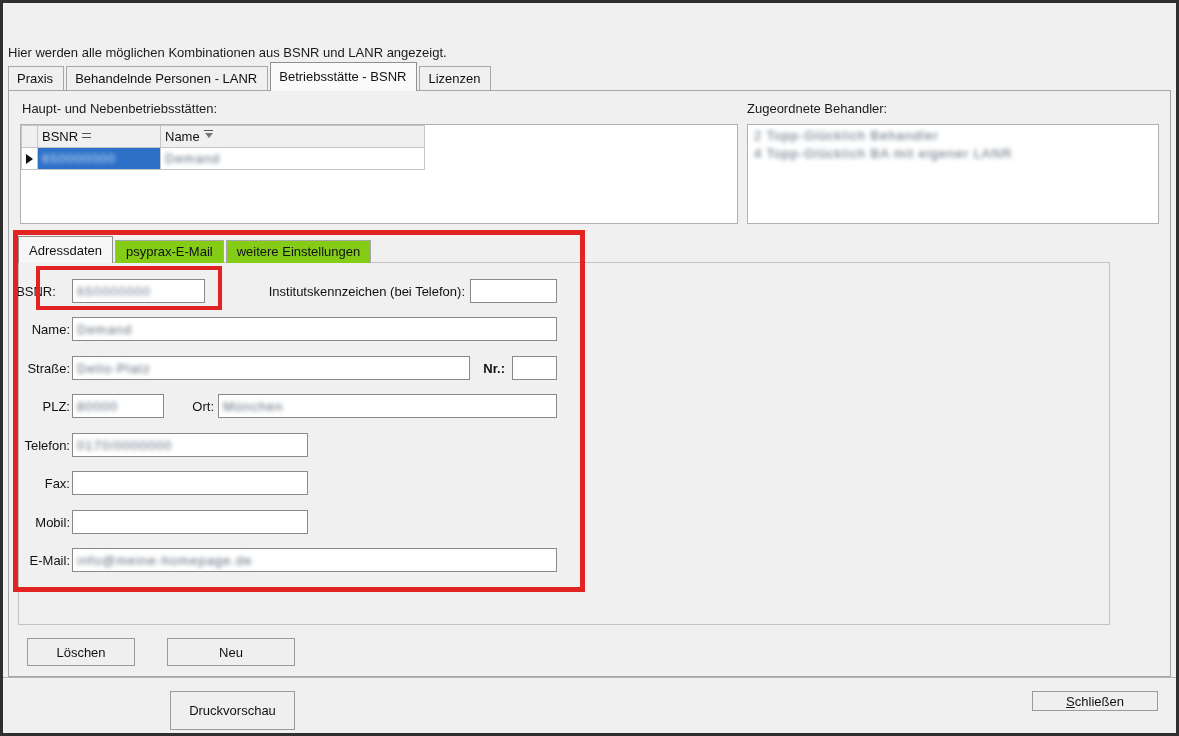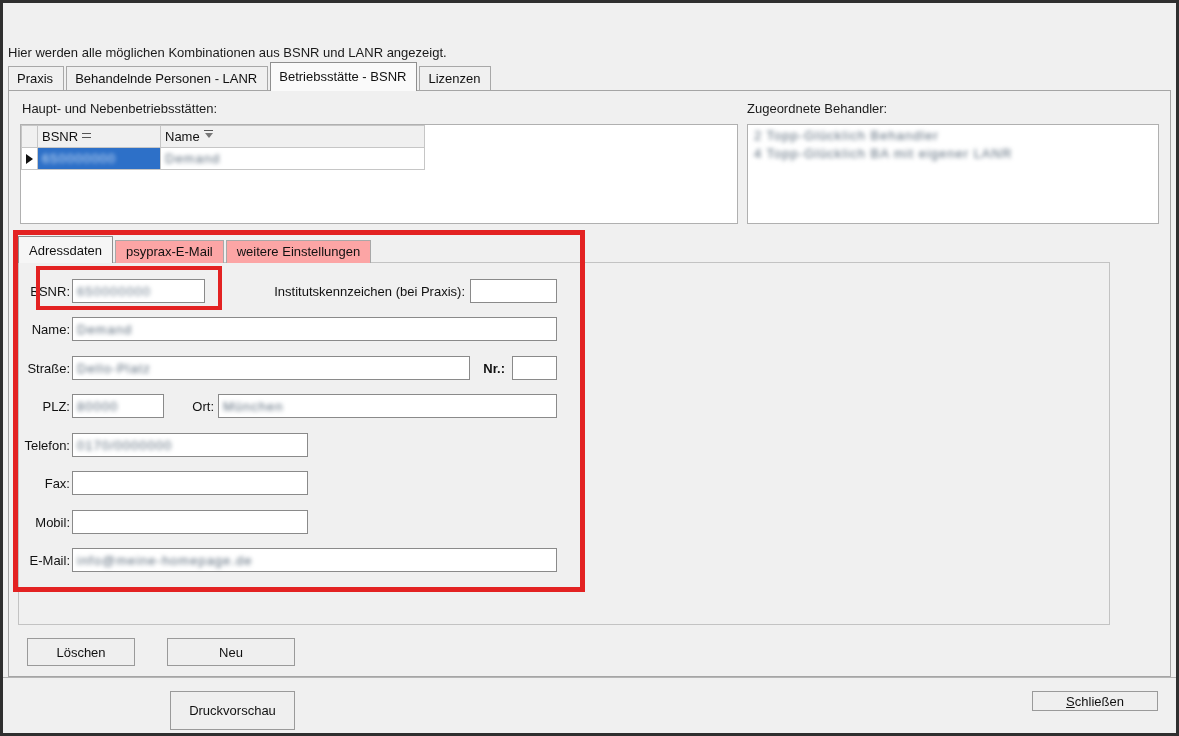--- a/index.html
+++ b/index.html
@@ -44,21 +44,21 @@
   .sort-caret::before{content:"";position:absolute;left:0;top:0;width:9px;border-top:1px solid #555;}
   .sort-caret::after{content:"";position:absolute;left:1px;top:3px;width:0;height:0;
                      border-top:5px solid #777;border-left:4px solid transparent;border-right:4px solid transparent;}
 
   .list-box{left:747px;top:124px;width:412px;height:100px;background:#fff;border:1px solid #b0b0b0;
             padding:3px 6px;font-size:13px;color:#4a4a4a;}
   .list-box .row{margin-bottom:3px;}
 
   
   .subtabs{left:18px;top:236px;height:27px;display:flex;align-items:flex-end;z-index:6;}
-  .subtab{background:#fca5a5;border:1px solid #a8a8a8;border-bottom:none;height:23px;
+  .subtab{background:#84cc16;border:1px solid #a8a8a8;border-bottom:none;height:23px;
           padding:3px 10px 0 10px;font-size:13px;color:#111;margin-right:2px;cursor:pointer;}
   .subtab.active{background:#f6f6f6;height:27px;padding-top:6px;border-color:#8f8f8f;}
   .sub-panel{left:18px;top:262px;width:1092px;height:363px;background:#f0f0f0;border:1px solid #c3c3c3;}
 
   
   .flabel{font-size:13px;color:#111;text-align:right;}
   .finput{background:#fff;border:1px solid #8a8a8a;height:24px;font-size:13px;color:#222;
           display:flex;align-items:center;padding:0 4px;overflow:hidden;white-space:nowrap;}
   .masked{filter:blur(2px);letter-spacing:1px;color:#5a6a7a;}
   .masked2{filter:blur(2px);letter-spacing:1px;}
@@ -129,25 +129,25 @@
   </div>
 
   <div class="abs subtabs">
     <div class="subtab active">Adressdaten</div>
     <div class="subtab">psyprax-E-Mail</div>
     <div class="subtab">weitere Einstellungen</div>
   </div>
 
   <div class="abs sub-panel"></div>
 
-  <div class="abs flabel" style="left:2px;top:284px;width:68px;">BSNR:</div>
+  <div class="abs flabel" style="left:2px;top:284px;width:68px;text-align:center;">BSNR:</div>
   <div class="abs finput" style="left:72px;top:279px;width:133px;">
     <span class="masked2" style="color:#6a7a8a;">650000000</span>
   </div>
-  <div class="abs flabel" style="left:240px;top:284px;width:225px;">Institutskennzeichen (bei Praxis):</div>
+  <div class="abs flabel" style="left:240px;top:284px;width:225px;">Institutskennzeichen (bei Telefon):</div>
   <div class="abs finput" style="left:470px;top:279px;width:87px;">
     <span></span>
   </div>
 
   <div class="abs flabel" style="left:2px;top:322px;width:68px;">Name:</div>
   <div class="abs finput" style="left:72px;top:317px;width:485px;">
     <span class="masked">Demand</span>
   </div>
 
   <div class="abs flabel" style="left:2px;top:361px;width:68px;">Straße:</div>

